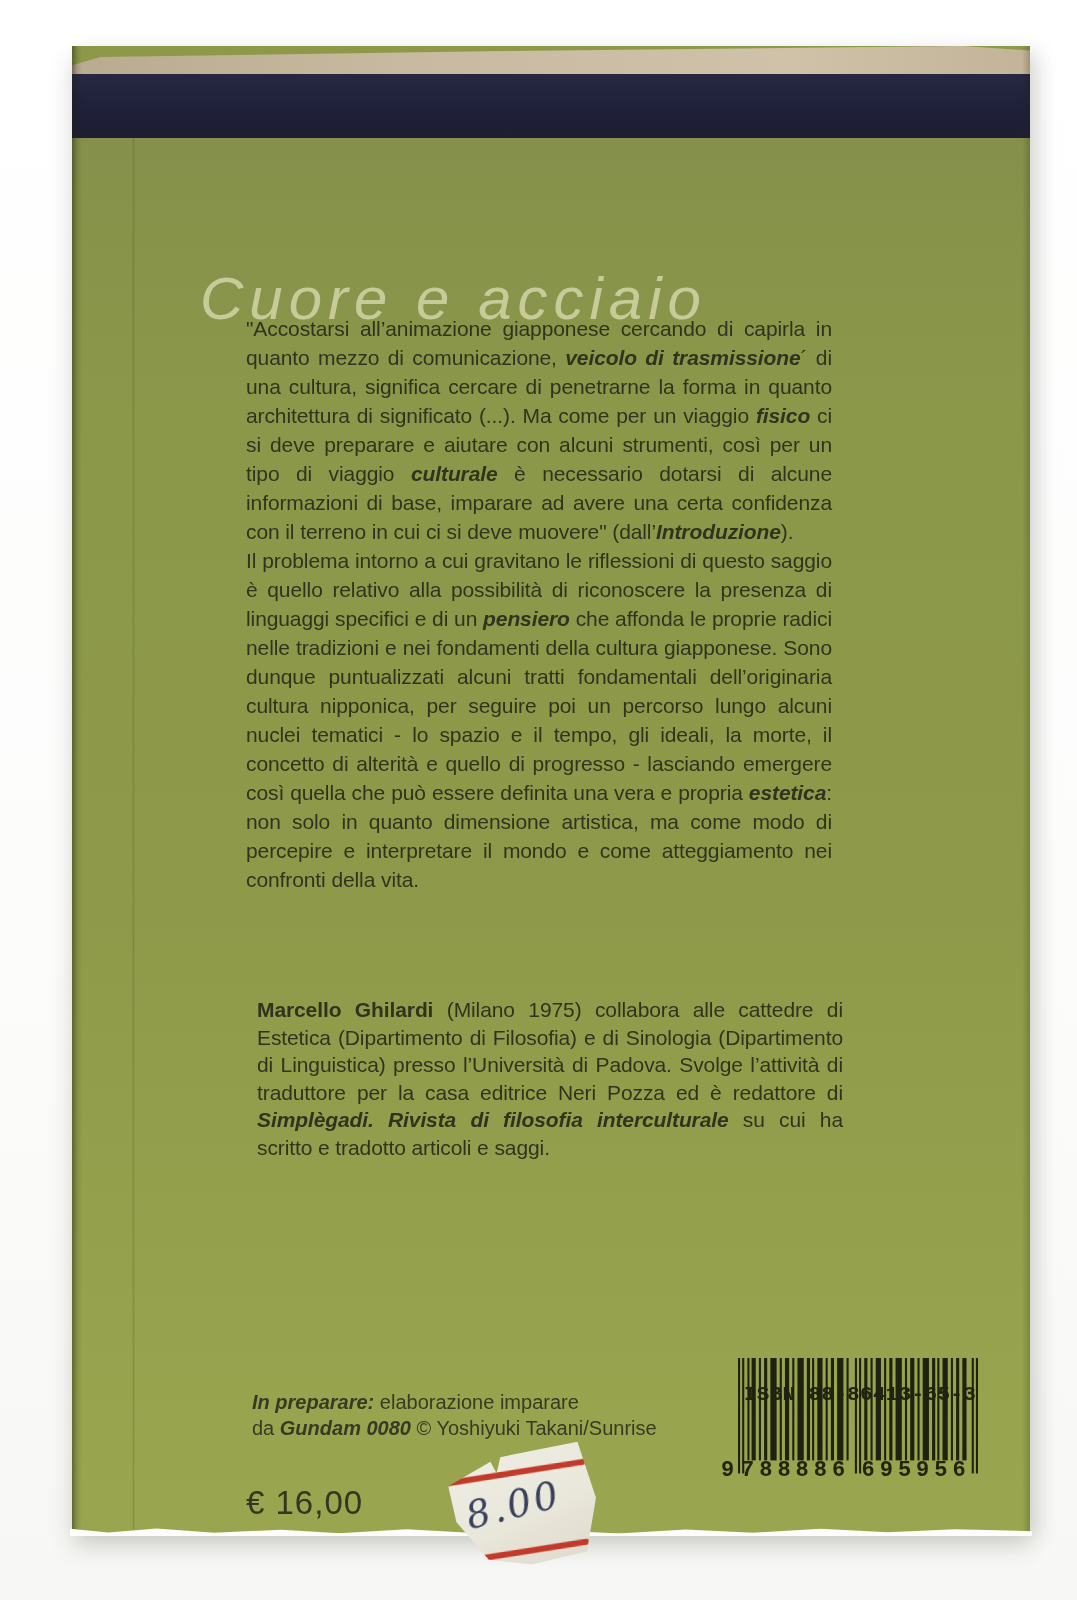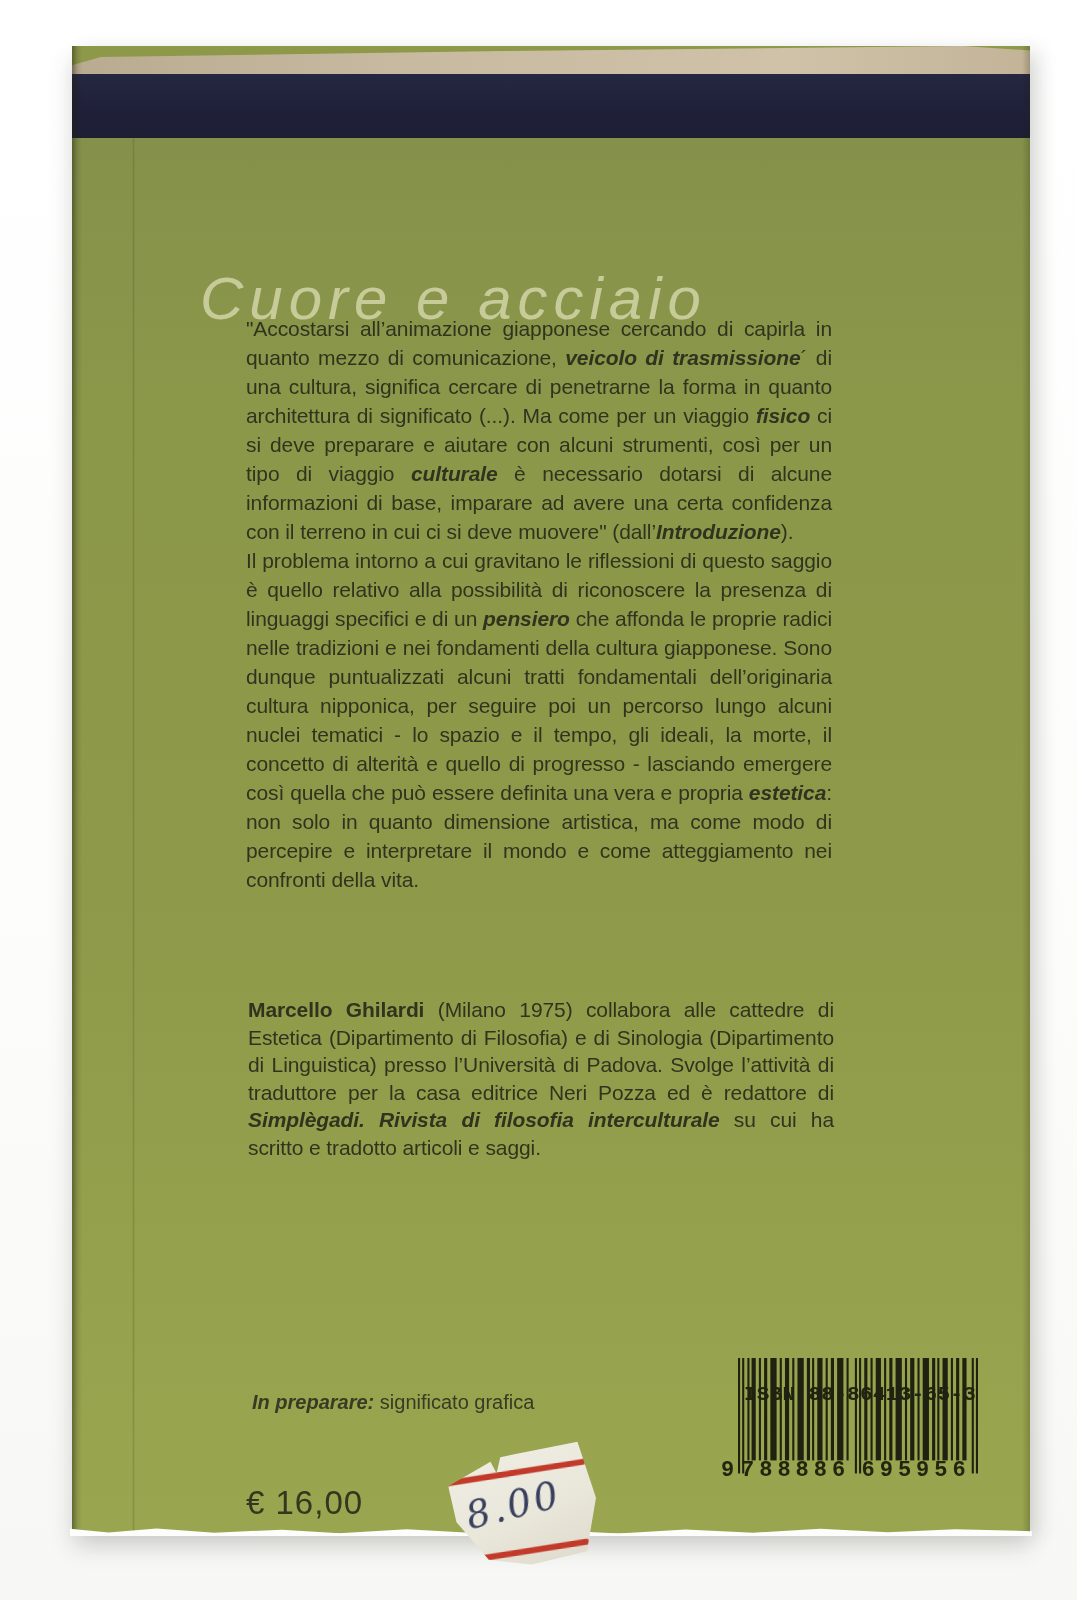--- a/index.html
+++ b/index.html
@@ -45,21 +45,21 @@
     font-size:60px;font-style:italic;font-weight:400;letter-spacing:6px;
     color:#ccd0a0;opacity:.92;white-space:nowrap;
   }
   .body-text{color:#30341f;}
   .main-text{
     position:absolute;z-index:2;left:174px;top:176px;width:586px;
     font-size:21px;line-height:29px;text-align:justify;letter-spacing:-.1px;
   }
   .main-text p{margin:0;}
   .author-bio{
-    position:absolute;z-index:2;left:176px;top:858px;width:586px;
+    position:absolute;z-index:2;left:185px;top:858px;width:586px;
     font-size:21px;line-height:27.5px;text-align:justify;letter-spacing:-.1px;
   }
   .it{font-style:italic;font-weight:bold;}
   .bd{font-weight:bold;}
   .credits{
     position:absolute;left:180px;top:1251px;width:480px;
     font-size:20px;line-height:26px;color:#373b24;
   }
   .price-label{
     position:absolute;left:174px;top:1346px;
@@ -112,21 +112,22 @@
     <div class="ghost-title">Cuore e acciaio</div>
 
     <div class="main-text body-text">
       <p><span>"Accostarsi all’animazione giapponese cercando di capirla in quanto mezzo di comunicazione, </span><span class="it">veicolo di trasmissione</span><span>´ di una cultura, significa cercare di penetrarne la forma in quanto architettura di significato (...). Ma come per un viaggio </span><span class="it">fisico</span><span> ci si deve preparare e aiutare con alcuni strumenti, così per un tipo di viaggio </span><span class="it">culturale</span><span> è necessario dotarsi di alcune informazioni di base, imparare ad avere una certa confidenza con il terreno in cui ci si deve muovere" (dall’</span><span class="it">Introduzione</span><span>).</span></p>
       <p><span>Il problema intorno a cui gravitano le riflessioni di questo saggio è quello relativo alla possibilità di riconoscere la presenza di linguaggi specifici e di un </span><span class="it">pensiero</span><span> che affonda le proprie radici nelle tradizioni e nei fondamenti della cultura giapponese. Sono dunque puntualizzati alcuni tratti fondamentali dell’originaria cultura nipponica, per seguire poi un percorso lungo alcuni nuclei tematici - lo spazio e il tempo, gli ideali, la morte, il concetto di alterità e quello di progresso - lasciando emergere così quella che può essere definita una vera e propria </span><span class="it">estetica</span><span>: non solo in quanto dimensione artistica, ma come modo di percepire e interpretare il mondo e come atteggiamento nei confronti della vita.</span></p>
     </div>
 
     <div class="author-bio body-text"><span class="bd">Marcello Ghilardi</span><span> (Milano 1975) collabora alle cattedre di Estetica (Dipartimento di Filosofia) e di Sinologia (Dipartimento di Linguistica) presso l’Università di Padova. Svolge l’attività di traduttore per la casa editrice Neri Pozza ed è redattore di </span><span class="it">Simplègadi. Rivista di filosofia interculturale</span><span> su cui ha scritto e tradotto articoli e saggi.</span></div>
 
     <div class="credits">
-      <div><span class="it">In preparare:</span><span> significato grafica</span></div>
+      <div><span class="it">In preparare:</span><span> elaborazione imparare</span></div>
+      <div><span>da </span><span class="it">Gundam 0080</span><span> © Yoshiyuki Takani/Sunrise</span></div>
     </div>
 
     <div class="price-label">€ 16,00</div>
 
     <div class="sticker">
       <div class="red-line top"></div>
       <div class="red-line bottom"></div>
       <div class="sticker-price">8.00</div>
     </div>
 

